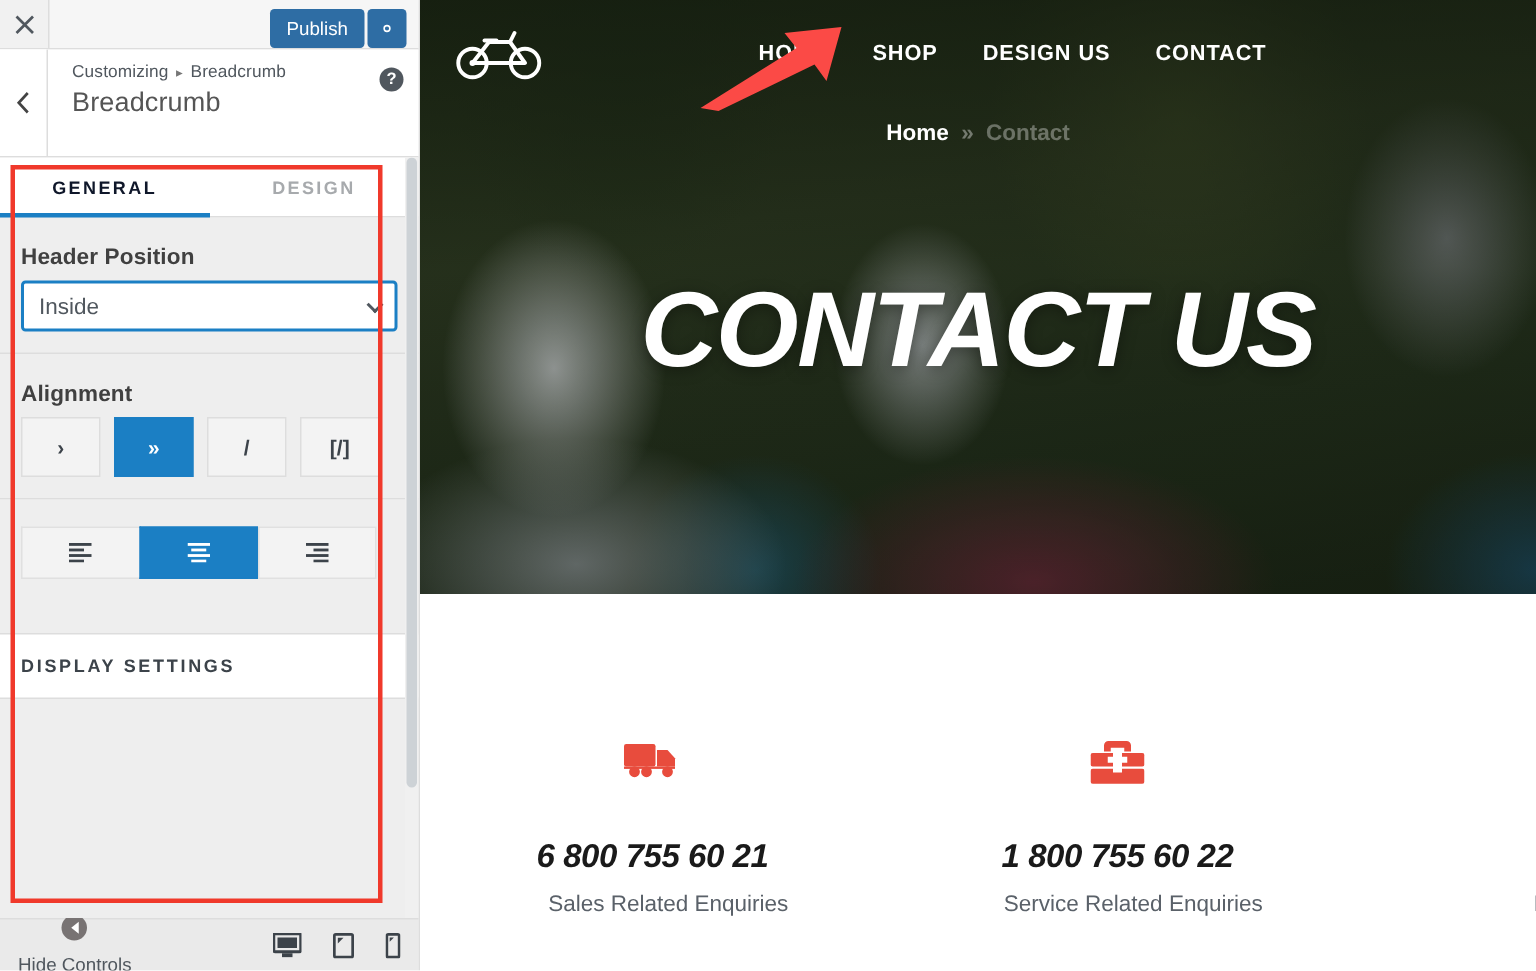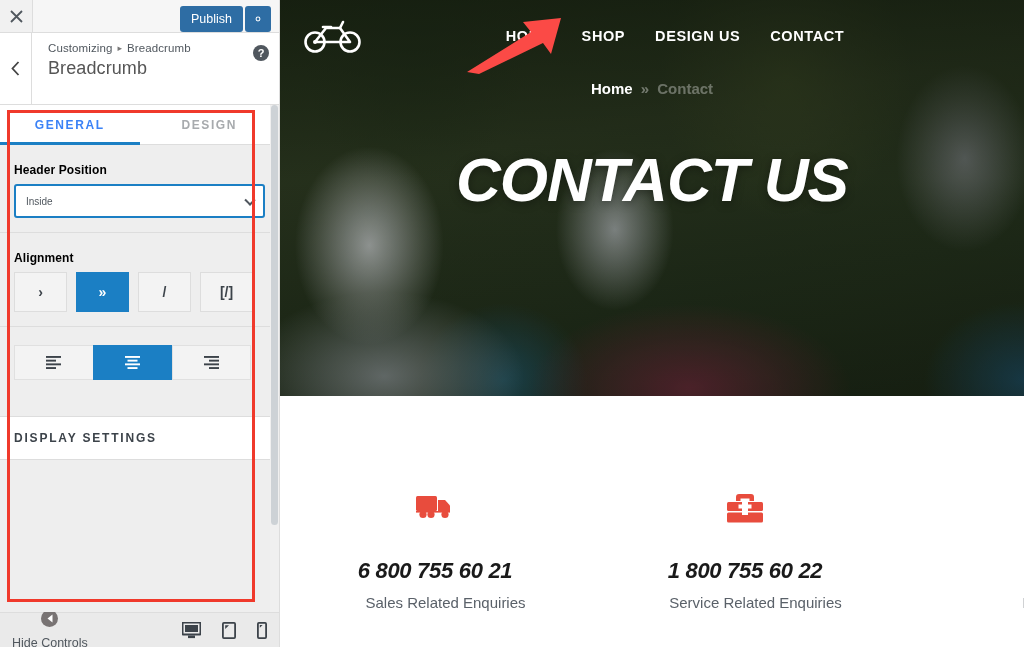--- a/index.html
+++ b/index.html
@@ -120,42 +120,42 @@
     display: flex;
     position: relative;
   }
   .tab {
     flex: 1 1 50%;
     display: flex; align-items: center; justify-content: center;
     font-size: 12px; letter-spacing: 1.6px; font-weight: 600;
     color: #a7aaad; cursor: pointer;
     position: relative;
   }
-  .tab.active { color: #3b82f6; }
+  .tab.active { color: #0f172a; }
   .tab.active::after {
     content: ""; position: absolute; left: 0; right: 0; bottom: -1px;
     height: 3px; background: #1b7fc4;
   }
 
   .section { padding: 0 14px; background: #eee; }
   .sect-divider { height: 1px; background: #ddd; margin: 0; }
   .ctrl { padding: 18px 0 14px 0; }
   .ctrl-label {
-    font-size: 12px; color: #000000; font-weight: 600;
+    font-size: 15px; color: #404040; font-weight: 600;
     margin-bottom: 7px; letter-spacing: .1px;
   }
   .select-box {
     position: relative;
     height: 34px;
     background: #fff;
     border: 2px solid #1b7fc4;
     border-radius: 3px;
     display: flex; align-items: center;
     padding: 0 28px 0 10px;
-    font-size: 10px; color: #50575e;
+    font-size: 15px; color: #50575e;
     cursor: pointer;
   }
   .select-chevron {
     position: absolute; right: 9px; top: 50%;
     transform: translateY(-60%) rotate(45deg);
     width: 8px; height: 8px;
     border-right: 2px solid #50575e;
     border-bottom: 2px solid #50575e;
   }
 
@@ -288,23 +288,23 @@
     text-align: center;
     margin-top: 22px;
     font-size: 15px;
   }
   .bc-home { color: #fff; font-weight: 700; cursor: pointer; }
   .bc-arrow { color: rgba(255,255,255,.38); margin: 0 4px; font-weight: 700; }
   .bc-current { color: rgba(255,255,255,.34); font-weight: 700; }
   .hero-title {
     position: relative; z-index: 5;
     text-align: center;
-    margin-top: 52px;
+    margin-top: 88px;
     color: #fff;
-    font-size: 62px;
+    font-size: 71px;
     font-weight: 900;
     font-style: italic;
     letter-spacing: -1px;
     line-height: 1;
     white-space: nowrap;
     font-family: "Liberation Sans", sans-serif;
     text-shadow: 0 2px 10px rgba(0,0,0,.35);
   }
 
   

